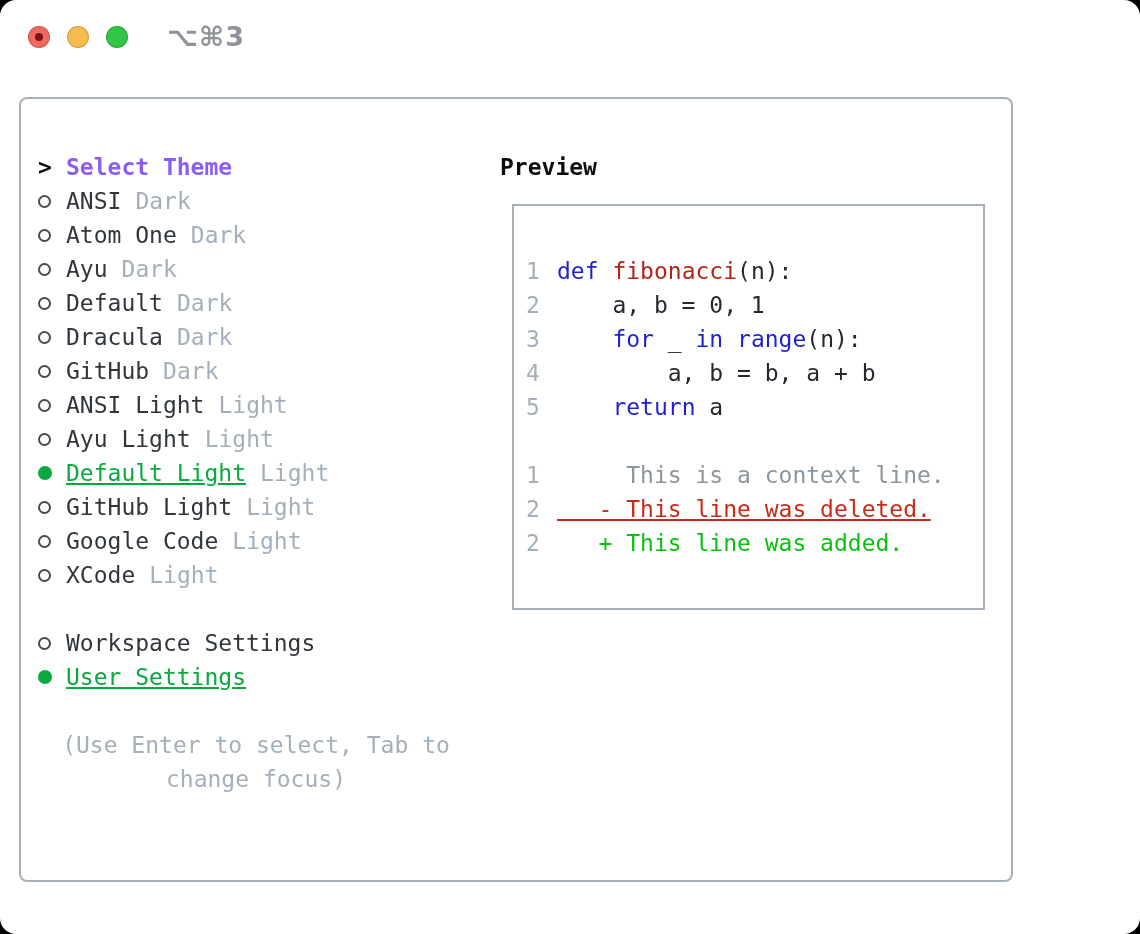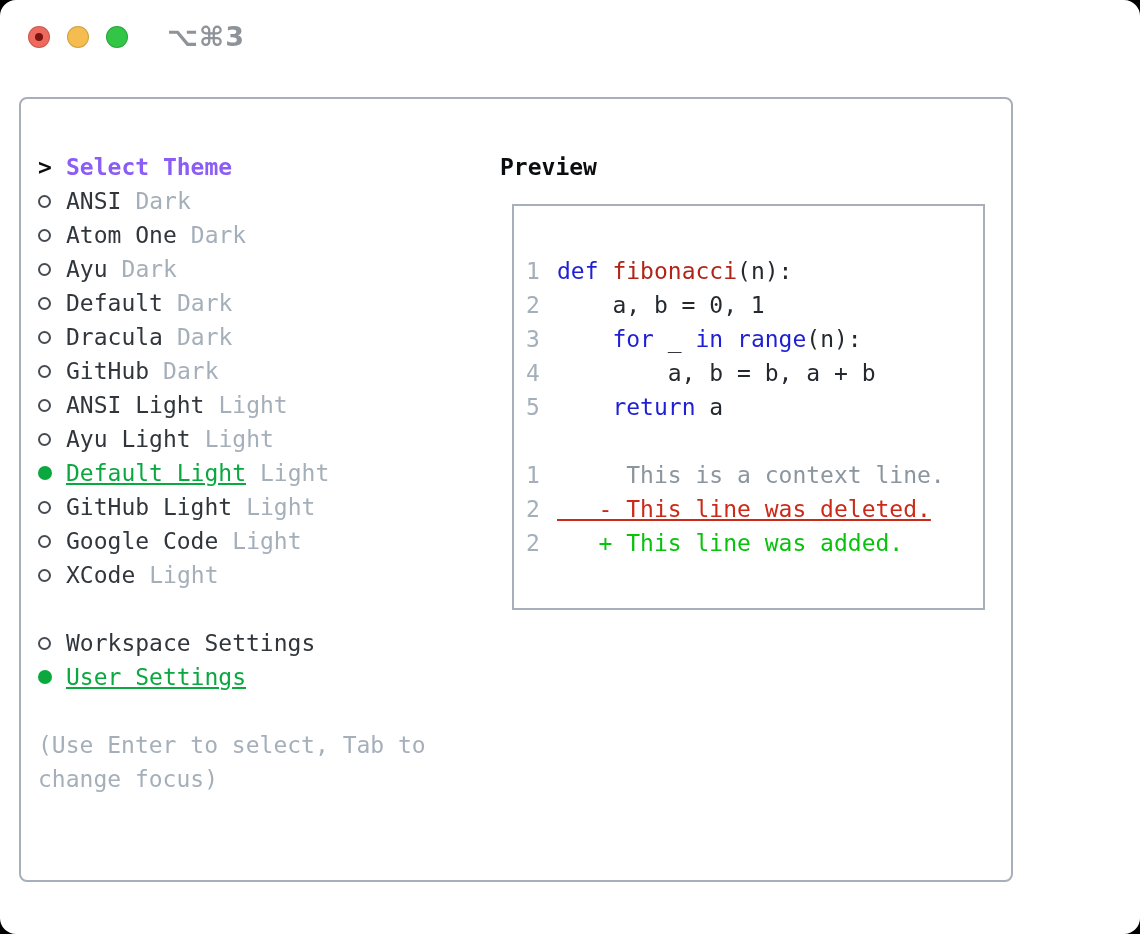--- a/index.html
+++ b/index.html
@@ -31,21 +31,21 @@
   .row{display:flex; align-items:center; height:34px; white-space:pre;}
   .mark{width:28px; flex:none; display:flex; align-items:center;}
   .prompt-glyph{font-weight:bold; color:#0b0d0f;}
   .ring{width:13px; height:13px; border:2px solid #454c54; border-radius:50%;}
   .dot{width:14px; height:14px; border-radius:50%; background:var(--green);}
   .picker-title{font-weight:bold; color:#8b5cf6;}
   .section-title{color:#14181d;}
   .item-label{color:var(--text);}
   .row.selected .item-label{color:var(--green);text-decoration:underline;}
   .variant{color:var(--muted); margin-left:14px;}
-  .hint{color:var(--muted); width:436px; line-height:34px; margin-top:0; white-space:normal;}
+  .hint{color:var(--muted); width:436px; line-height:34px; margin-top:0; white-space:normal;text-align:center;}
   .spacer{height:34px;}
   
   .preview-title{position:absolute; left:479px; top:51px; height:34px; display:flex;
                  align-items:center; font-weight:bold; color:#0b0d0f;}
   .preview-box{position:absolute; left:491px; top:105px; width:473px; height:406px;
                border:2px solid var(--border); background:#fff; padding:48px 0 0 12px; overflow:hidden;}
   .code-row{display:flex; align-items:center; height:34px;}
   .lnum{width:15px; margin-right:16px; flex:none; color:var(--muted); white-space:pre;}
   .code-row span{white-space:pre;}
   .tok-kw{color:var(--kw);} .tok-fn{color:var(--fn);} .tok-plain{color:#24292f;}

